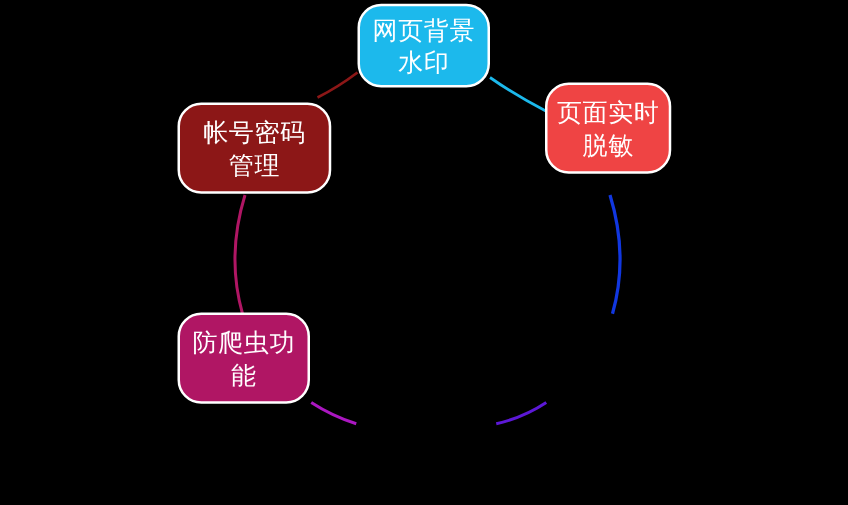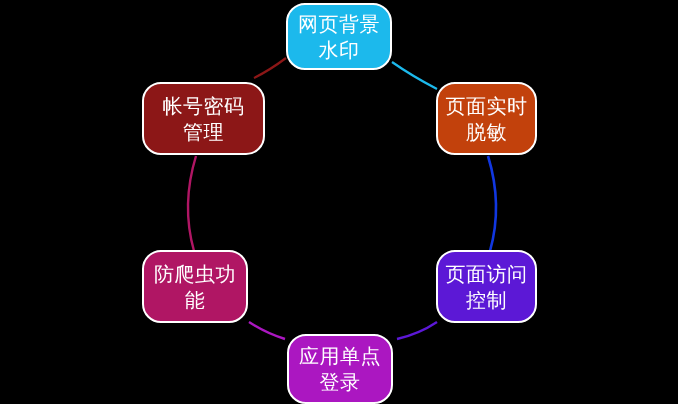--- a/index.html
+++ b/index.html
@@ -57,34 +57,26 @@
     <path d="M 437,322 Q 419,334 397,339" fill="none" stroke="#5c18d6" stroke-width="2.4"></path>
     <path d="M 285,339 Q 266,333 249,322" fill="none" stroke="#ab17c1" stroke-width="2.4"></path>
     <path d="M 194,251 Q 181,205 196,156" fill="none" stroke="#b01664" stroke-width="2.4"></path>
   </svg>
 
   <div class="node" style="left:286px; top:3px; width:106px; height:67px; background:#1cb9ec;">
     <span class="node-label">网页背景
 水印</span>
   </div>
 
-  <div class="node" style="left:436px; top:82px; width:101px; height:73px; background:#c2410c;">
+  <div class="node" style="left:436px; top:66px; width:101px; height:73px; background:#ef4444;">
     <span class="node-label">页面实时
 脱敏</span>
   </div>
 
-  <div class="node" style="left:436px; top:250px; width:101px; height:73px; background:#5c18d6;">
-    <span class="node-label">页面访问
-控制</span>
-  </div>
 
-  <div class="node" style="left:287px; top:334px; width:106px; height:70px; background:#ab17c1;">
-    <span class="node-label">应用单点
-登录</span>
-  </div>
 
   <div class="node" style="left:142px; top:250px; width:106px; height:73px; background:#b01664;">
     <span class="node-label">防爬虫功
 能</span>
   </div>
 
   <div class="node" style="left:142px; top:82px; width:123px; height:73px; background:#8c1717;">
     <span class="node-label">帐号密码
 管理</span>
   </div>

